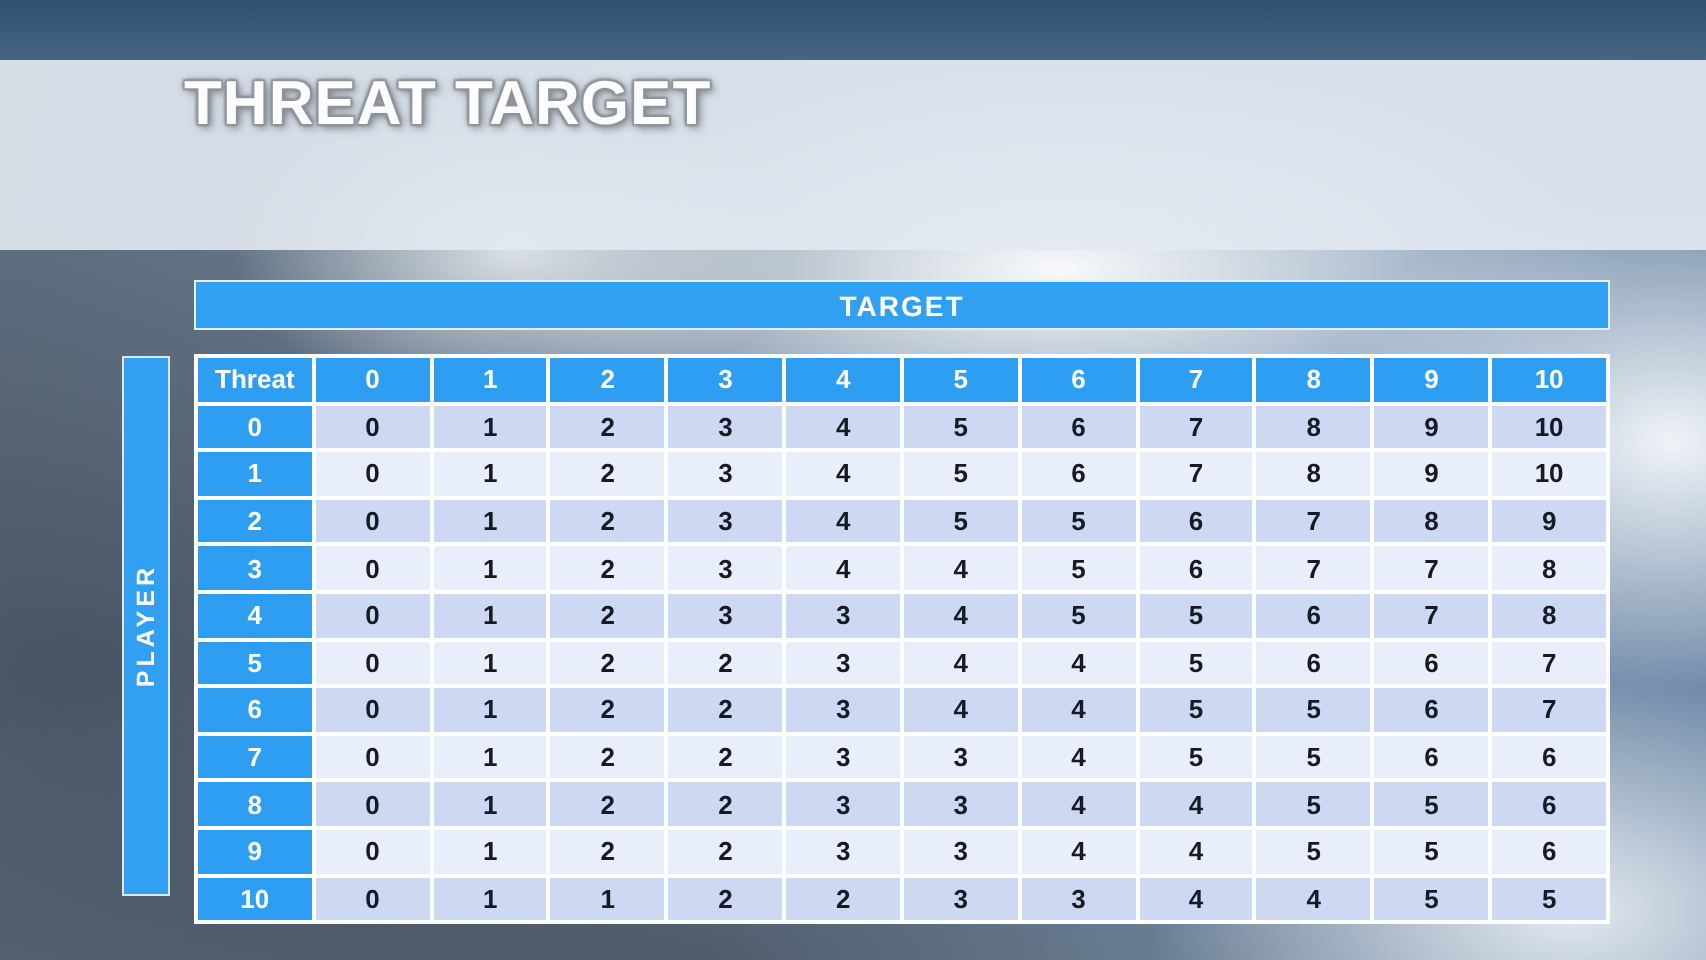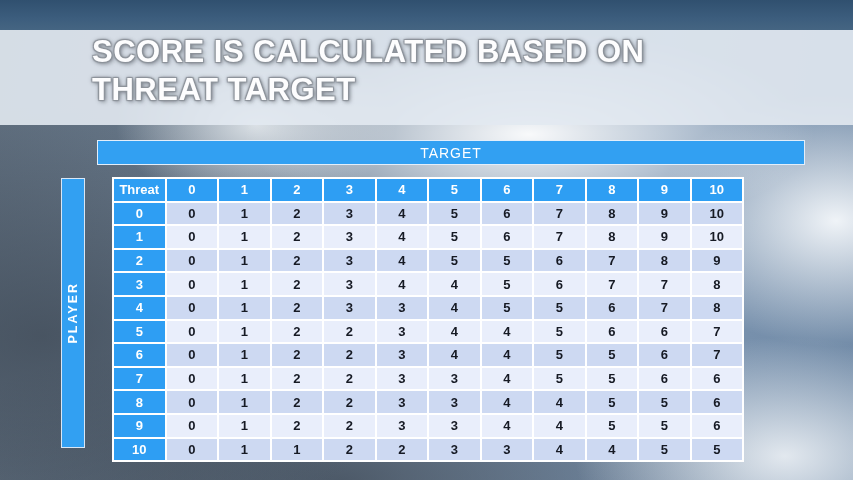--- a/index.html
+++ b/index.html
@@ -32,33 +32,33 @@
     letter-spacing: 0.5px; color: #fdfdfe;
     text-shadow:
       -1px -1px 1px #8d939b, 1px -1px 1px #8d939b,
       -1px 1px 1px #8d939b, 1px 1px 1px #8d939b,
       0 0 4px rgba(110,116,124,0.85), 2px 2px 4px rgba(80,86,94,0.55);
   }
   .target-bar {
     position: absolute; left: 97px; top: 140px; width: 708px; height: 25px;
     background: #32a0f2; border: 1px solid #e3eefa;
     display: flex; align-items: center; justify-content: center;
-    color: #fff; font-weight: normal; font-size: 14px; letter-spacing: 1px;
+    color: #fff; font-weight: bold; font-size: 14px; letter-spacing: 1px;
   }
   .player-bar {
     position: absolute; left: 61px; top: 178px; width: 24px; height: 270px;
     background: #32a0f2; border: 1px solid #d9e7f6;
     display: flex; align-items: center; justify-content: center;
   }
   .player-bar span {
     writing-mode: vertical-rl; transform: rotate(180deg);
     color: #fff; font-weight: bold; font-size: 12.5px; letter-spacing: 2px;
   }
   table.score-table {
-    position: absolute; left: 112px; top: 177px; width: 632px;
+    position: absolute; left: 97px; top: 177px; width: 708px;
     border-collapse: collapse; table-layout: fixed;
   }
   .score-table tr { height: 23.6px; }
   .score-table th, .score-table td {
     border: 2px solid #ffffff;
     text-align: center; vertical-align: middle;
     font-weight: bold; font-size: 13px; padding: 0;
   }
   .score-table th.corner, .score-table th.col-h {
     background: #2e9ef3; color: #ffffff;
@@ -69,21 +69,20 @@
   .score-table td { color: #161a24; }
 </style>
 </head>
 <body>
 
 <div class="stage">
   <div class="top-strip"></div>
   <div class="title-band"></div>
 
   <div class="slide-title">
-    <div>SCORE IS CALCULATED BASED ON</div>
     <div>THREAT TARGET</div>
   </div>
 
   <div class="target-bar">
     <span>TARGET</span>
   </div>
 
   <div class="player-bar">
     <span>PLAYER</span>
   </div>

